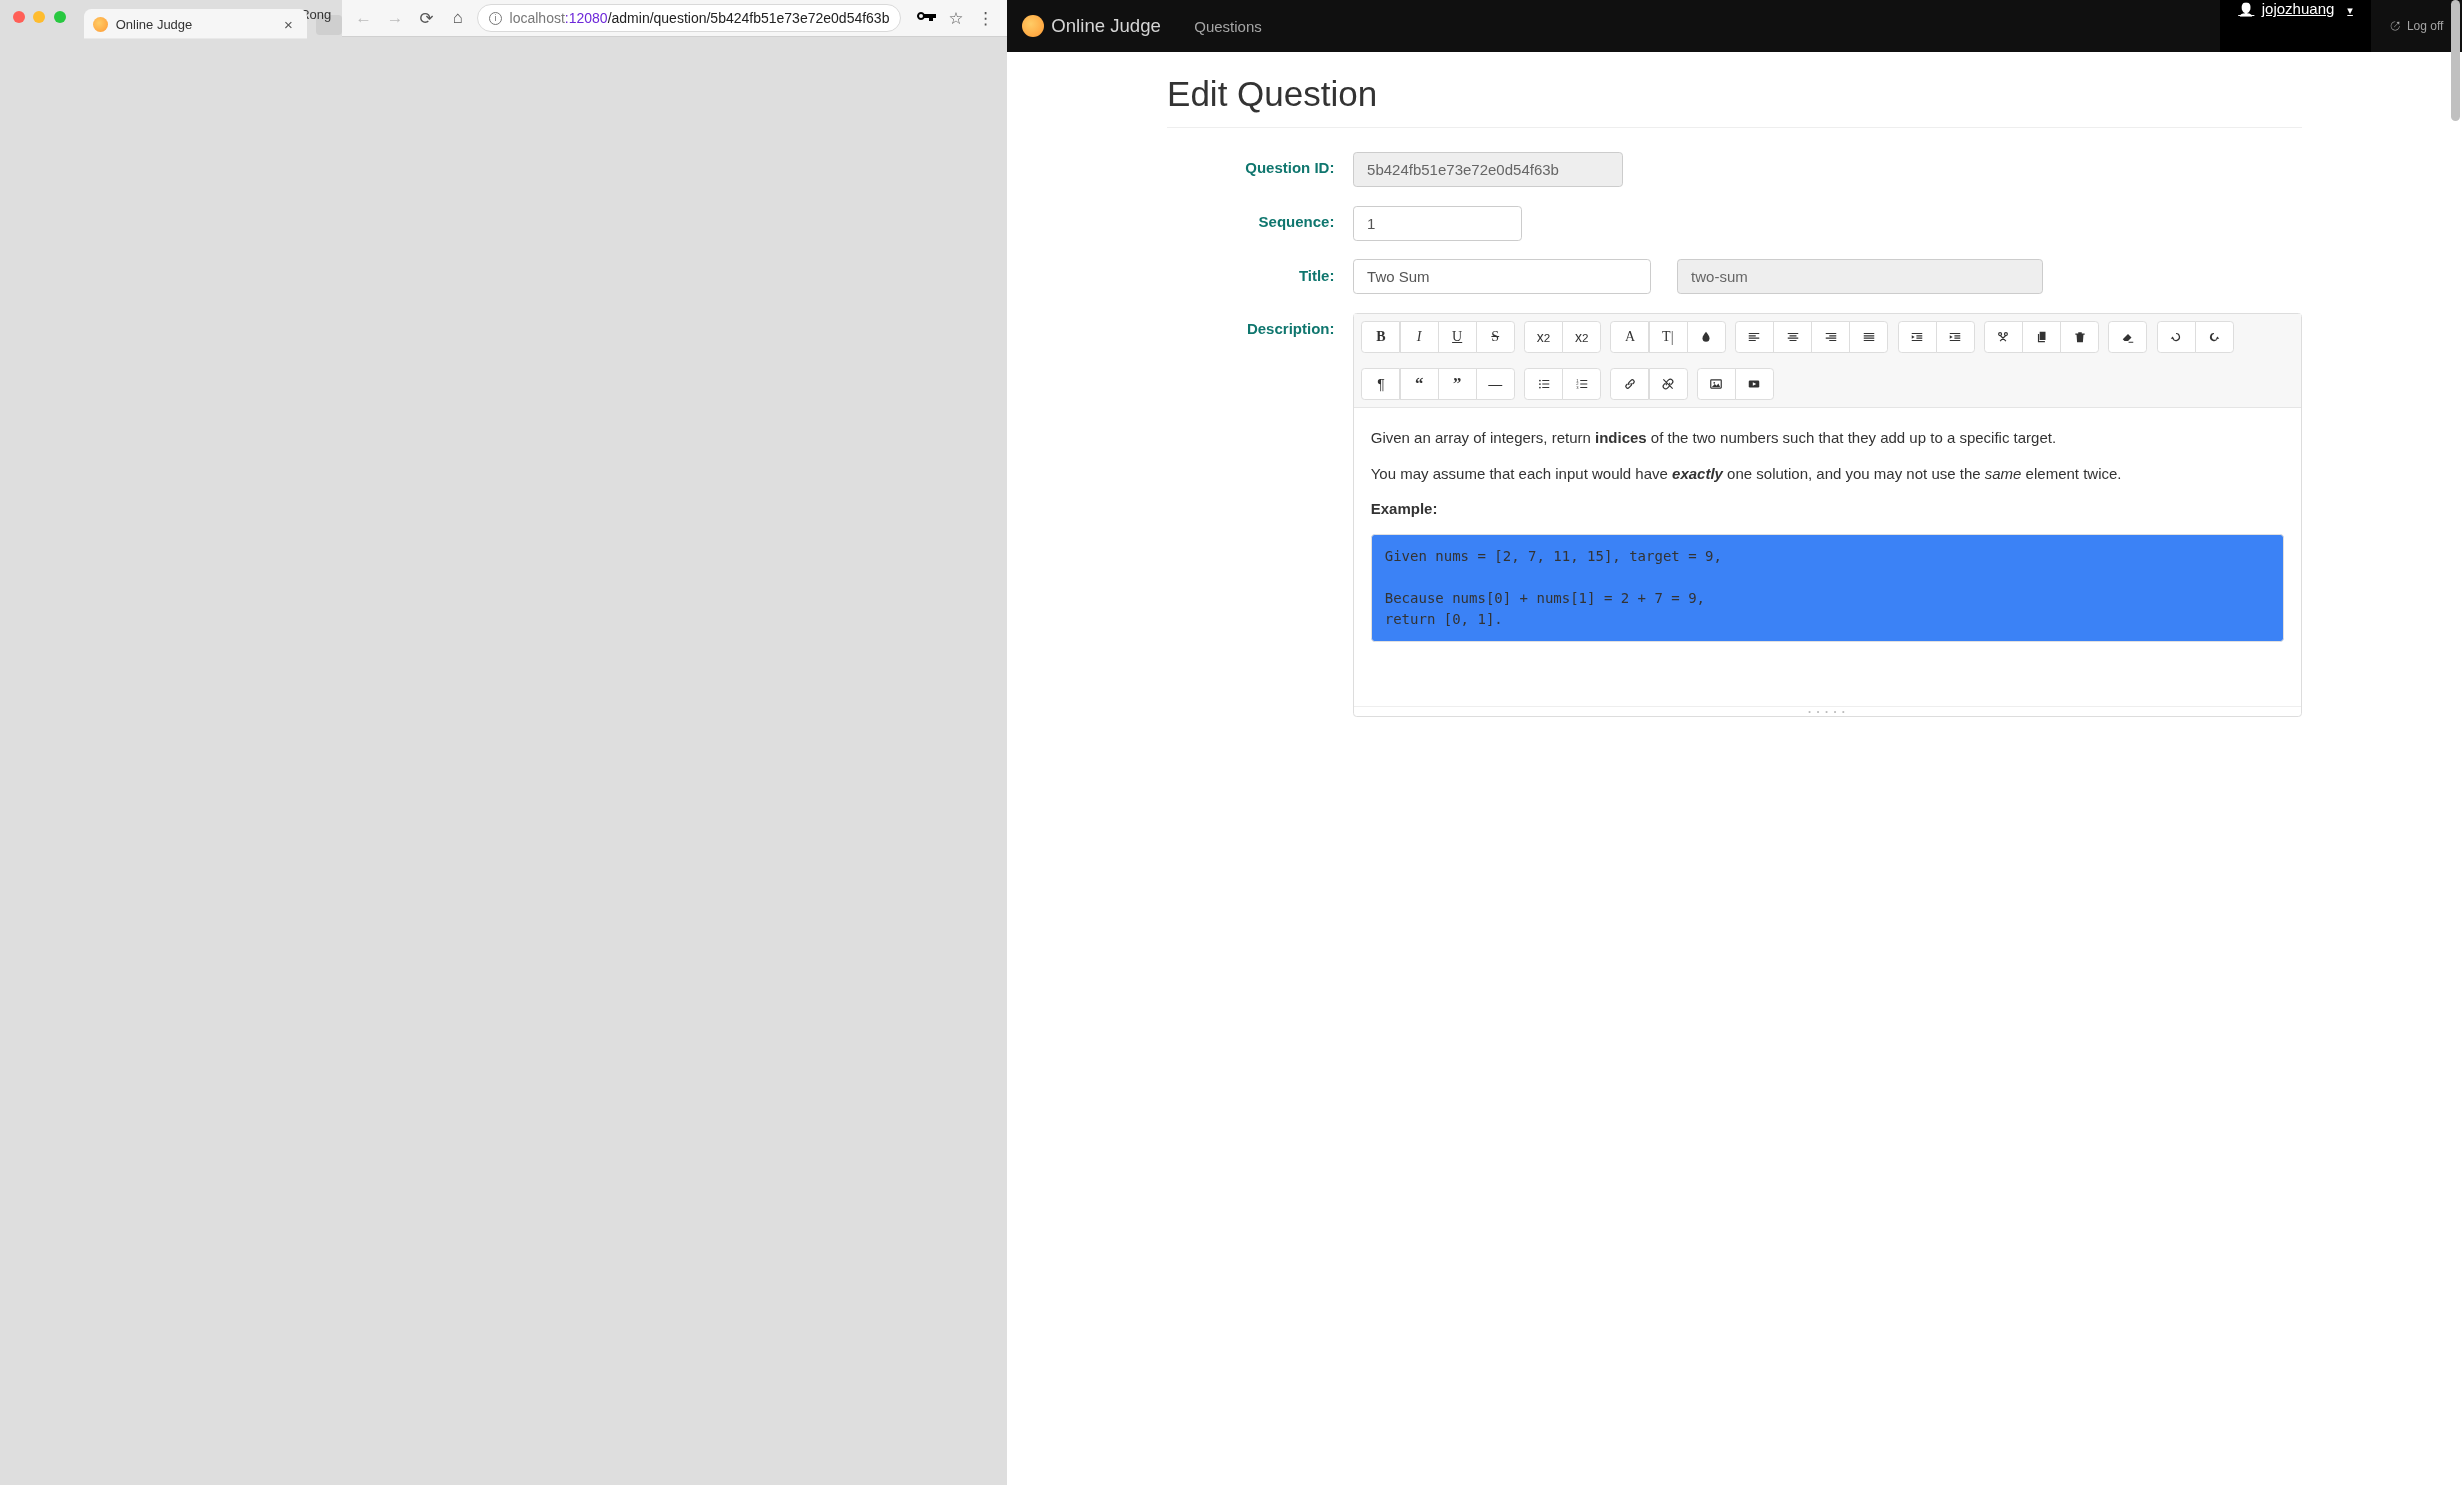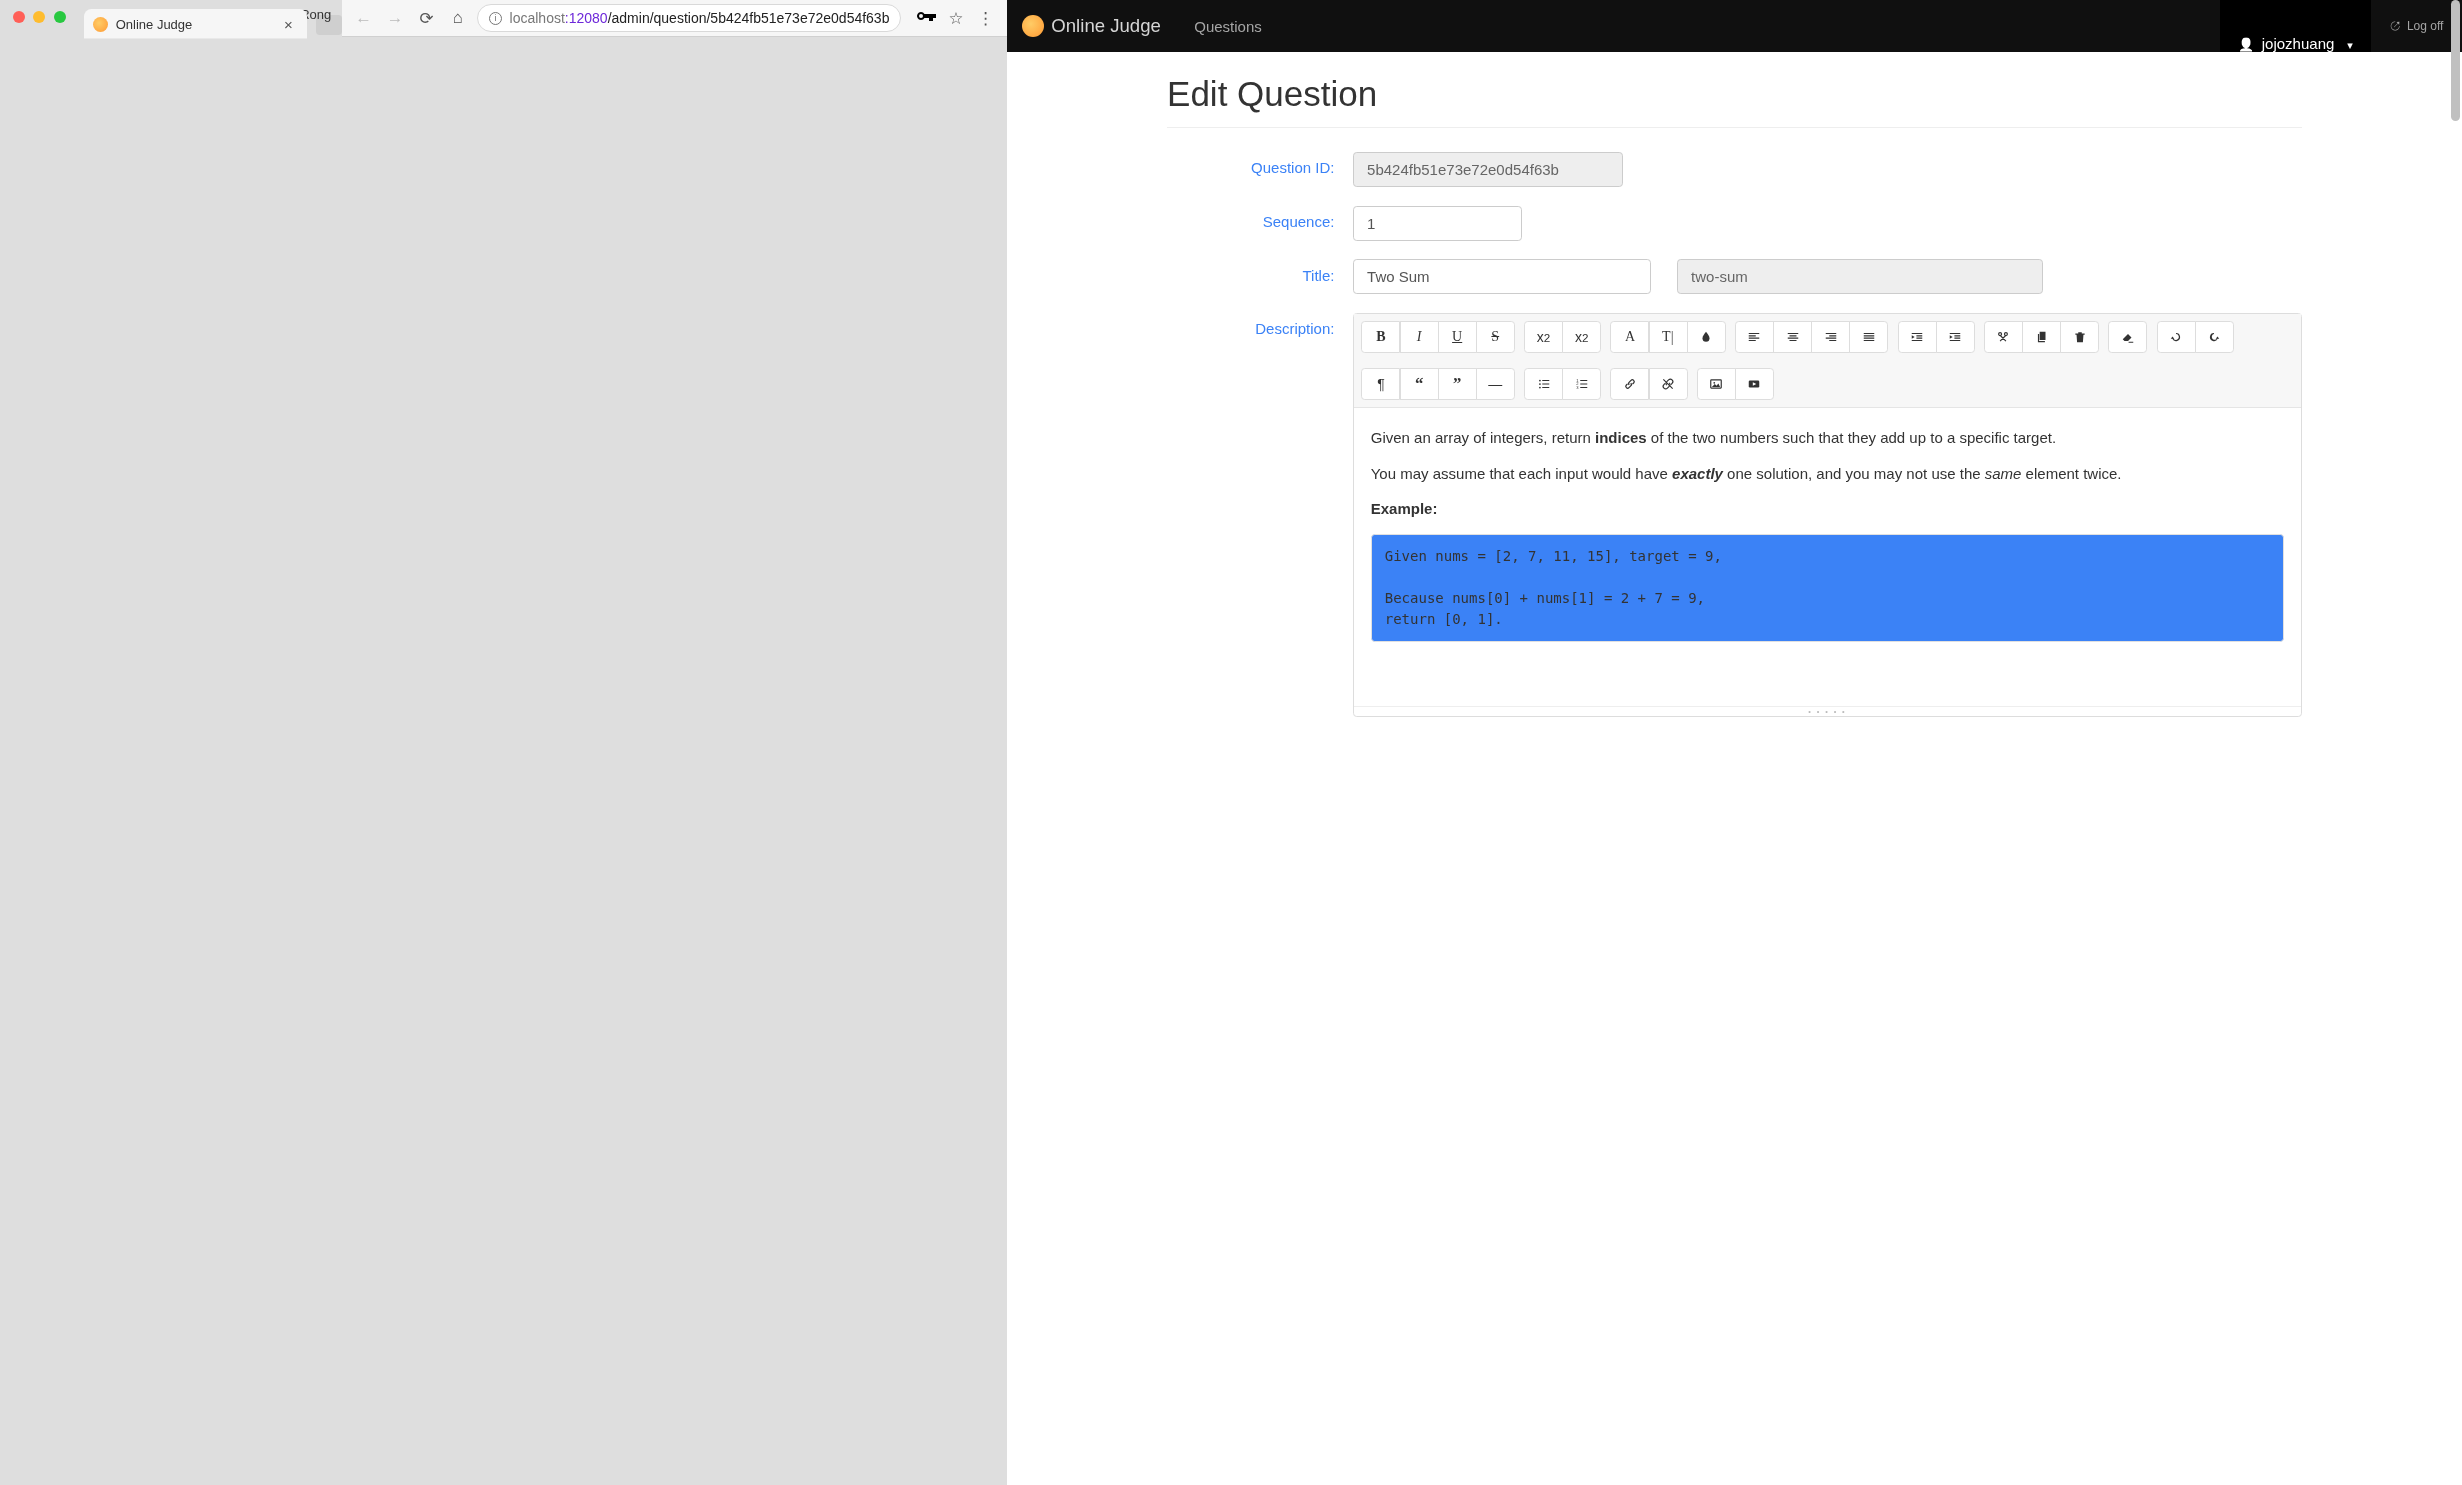--- a/index.html
+++ b/index.html
@@ -151,24 +151,25 @@
 .nav-link {
   display: flex; align-items: center;
   padding: 0 16.7px;
   font-size: 15px;
   color: #a5a5a5;
 }
 .nav-right { margin-left: auto; display:flex; align-items:stretch; }
 .user-dd {
   background: #000;
   color: #fff;
-  display:flex; align-items:flex-end;
+  display:flex; align-items:flex-start;
   padding: 0 18.6px;
   gap: 7.4px;
   font-size: 15px;
+  text-decoration: underline;
 }
 .user-dd .caret::after { content: "▾"; margin-left:5.6px; font-size:11px; }
 .logoff {
   display:flex; align-items:center;
   padding: 0 18.6px;
   color: #a5a5a5;
   gap: 7.4px;
   font-size: 12px;
 }
 
@@ -189,22 +190,22 @@
 .form-row {
   display: flex;
   align-items: flex-start;
   margin-bottom: 18.6px;
 }
 .form-label {
   width: 186px;
   text-align: right;
   padding-right: 18.6px;
   padding-top: 7.4px;
-  font-weight: 400;
-  color: #3b82f6;
+  font-weight: 700;
+  color: #0f766e;
   font-size: 15px;
 }
 .form-fields { flex:1; display:flex; gap:26px; }
 .form-control {
   height: 35px;
   border: 0.9px solid #ccc;
   border-radius: 3.7px;
   padding: 0 13px;
   font-size: 15px;
   color: #555;

